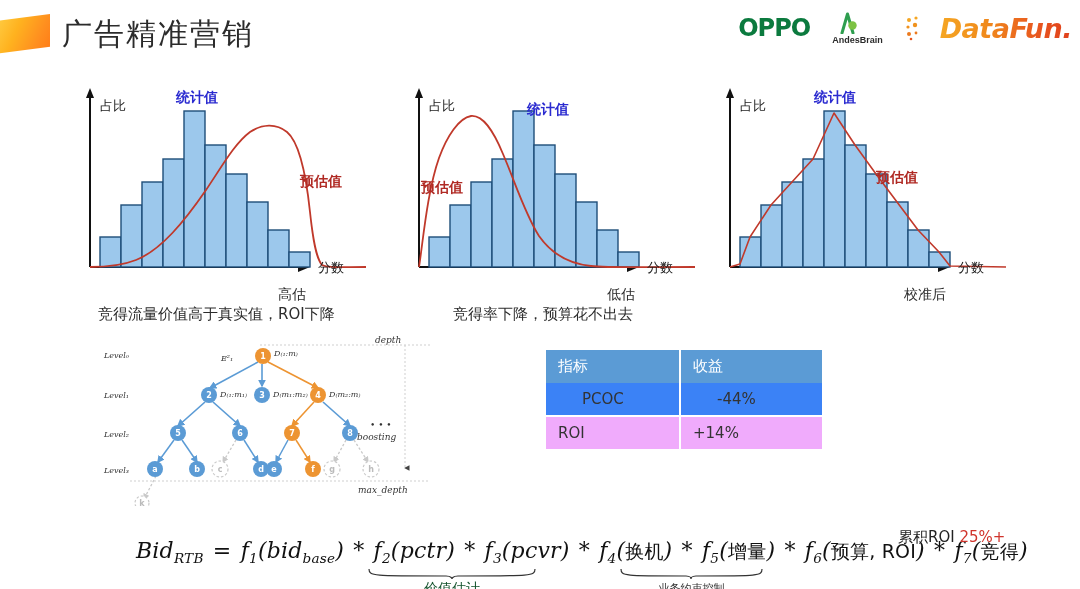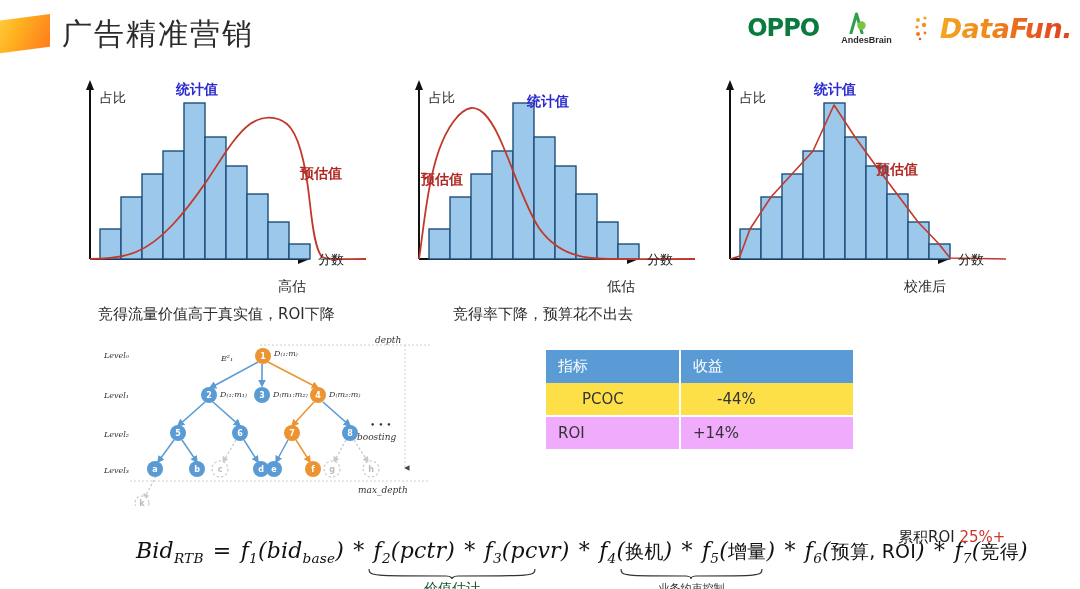--- a/index.html
+++ b/index.html
@@ -60,40 +60,40 @@
   .logo-andes .name {
     font-size: 9px;
     font-weight: bold;
     color: #2b2b2b;
     margin-top: 2px;
     letter-spacing: 0px;
   }
   .logo-datafun {
     display: flex;
     align-items: center;
-    gap: 8px;
+    gap: 17px;
   }
   .logo-datafun .dots { width: 18px; height: 26px; }
   .logo-datafun .word {
     font-size: 27px;
     font-weight: bold;
     font-style: italic;
     font-family: "DejaVu Sans", sans-serif;
     background: linear-gradient(90deg, #f5a623 0%, #f08a1c 35%, #e8551f 75%, #e0401c 100%);
     -webkit-background-clip: text;
     background-clip: text;
     color: transparent;
     line-height: 1;
     letter-spacing: -0.5px;
   }
 
   
   .charts {
     position: absolute;
-    left: 0; top: 74px;
+    left: 0; top: 82px;
     width: 912px;
     height: 228px;
   }
   .chart {
     position: absolute;
     width: 320px;
     height: 228px;
   }
   .chart-0 { left: 66px; }
   .chart-1 { left: 395px; }
@@ -133,21 +133,21 @@
     position: absolute;
     left: 100px; top: 336px;
     width: 370px; height: 170px;
   }
   .tree svg { display: block; }
 
   
   .result-table {
     position: absolute;
     left: 546px; top: 350px;
-    width: 307px;
+    width: 276px;
     border-collapse: collapse;
     font-family: "DejaVu Sans", sans-serif;
   }
   .result-table th {
     background: #5b9bd5;
     color: #ffffff;
     font-size: 15px;
     font-weight: normal;
     text-align: left;
     padding: 7px 12px;
@@ -155,21 +155,21 @@
   }
   .result-table th:last-child { border-right: none; }
   .result-table td {
     font-size: 15px;
     color: #333;
     padding: 7px 12px;
     border-right: 2px solid #ffffff;
     border-bottom: 2px solid #ffffff;
   }
   .result-table td:last-child { border-right: none; margin-left: 39px; }
-  .result-table tr.r0 td { background: #fde047; padding-left: 36px; }
+  .result-table tr.r0 td { background: #3b82f6; padding-left: 36px; }
   .result-table tr.r1 td { background: #f0abfc; }
   .result-table col.c0 { width: 134px; }
 
   
   .formula-area {
     position: absolute;
     left: 0; top: 528px;
     width: 1080px; height: 70px;
   }
   .formula {

